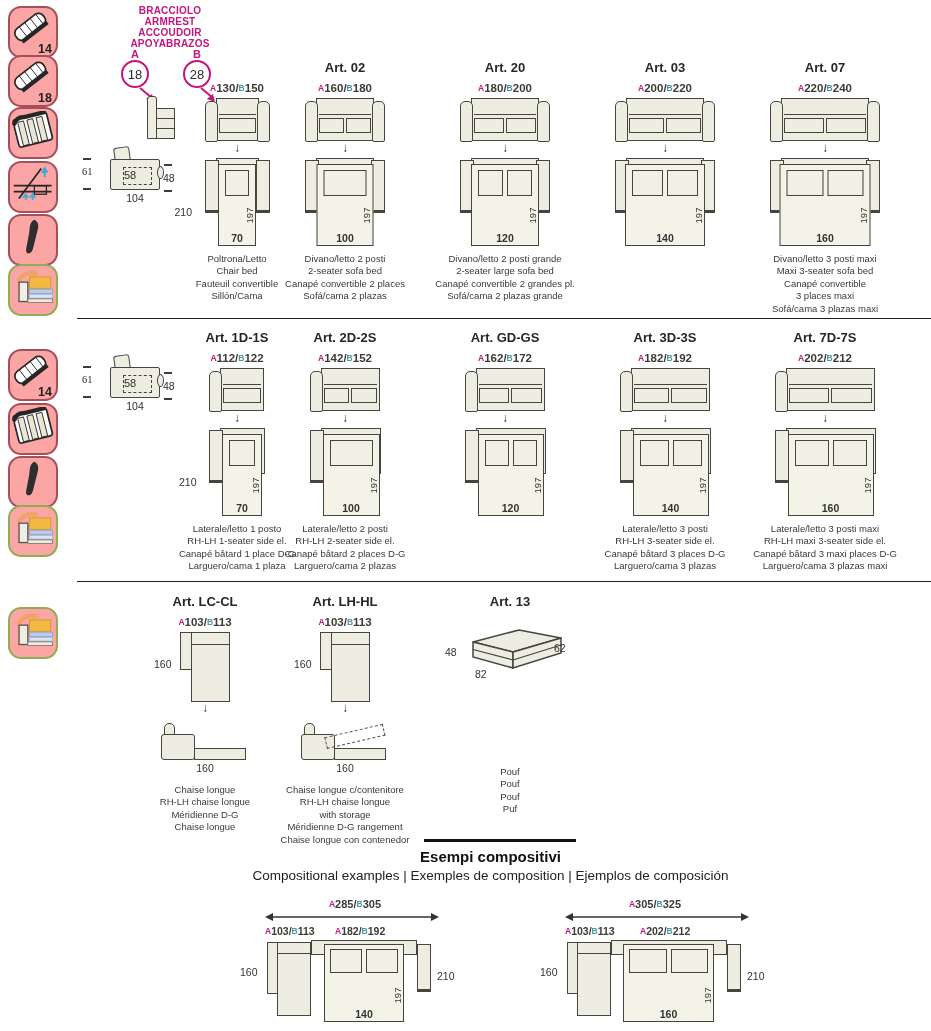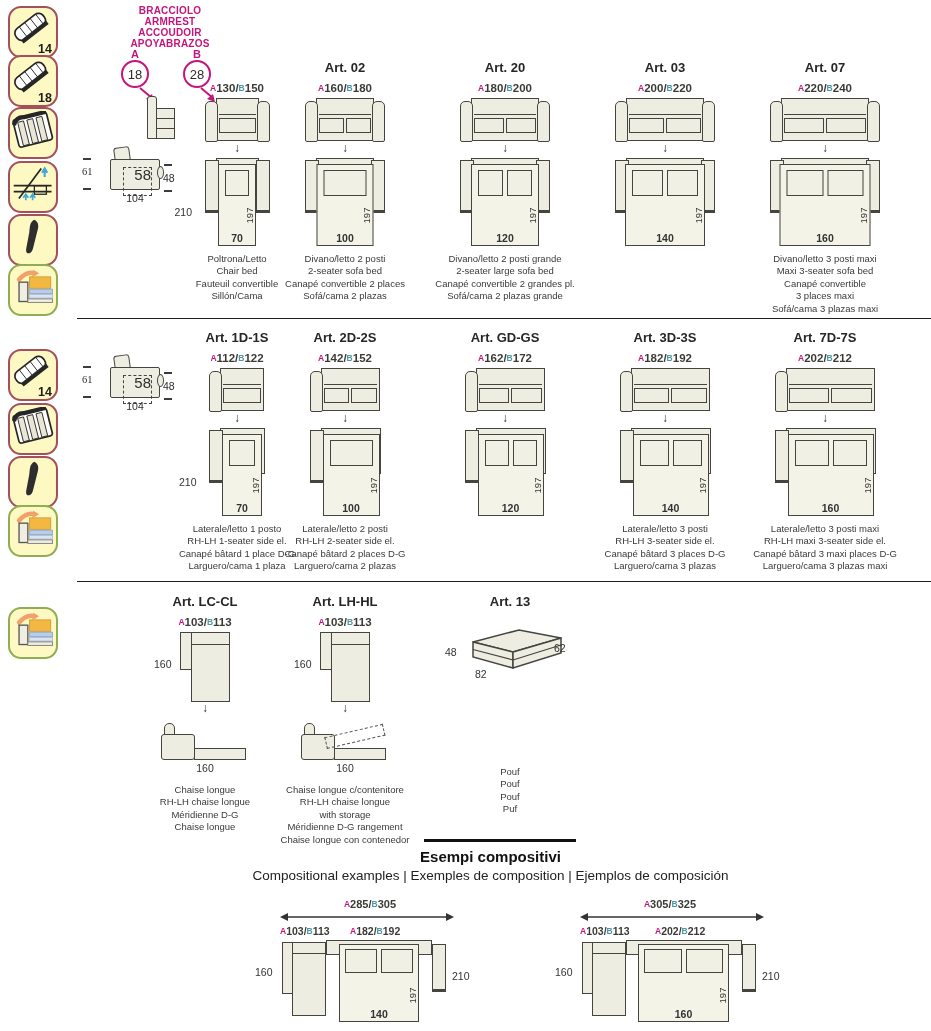--- a/index.html
+++ b/index.html
@@ -2,21 +2,21 @@
 <html><head>
 <meta charset="utf-8">
 <style>
   :root{
     --cream:#eeede1; --ln:#45443f; --tx:#3a3938; --mag:#c4157c; --teal:#4e97a3; --blue:#3fa9dc;
   }
   *{box-sizing:border-box; margin:0; padding:0;}
   body{width:931px;height:1031px;position:relative;background:#fff;font-family:"Liberation Sans",sans-serif;color:var(--tx);overflow:hidden;}
 
   
-  .ic{position:absolute;left:8px;width:50px;height:52px;border:2.5px solid #a4505c;border-radius:13px;background:#fef9c3;overflow:hidden;}
+  .ic{position:absolute;left:8px;width:50px;height:52px;border:2.5px solid #a4505c;border-radius:13px;background:#fca5a5;overflow:hidden;}
   .ic.green{border-color:#8fad52;}
   .ic svg{position:absolute;left:2px;top:2px;}
   .ic .num{position:absolute;right:4px;bottom:0;font-size:12.5px;font-weight:800;color:#1d1d1d;}
 
   
   .armhead{position:absolute;left:95px;top:5px;width:150px;text-align:center;font-weight:700;font-size:10px;line-height:11px;color:var(--mag);letter-spacing:.2px;}
   .ablet{position:absolute;width:16px;text-align:center;font-weight:800;font-size:11px;color:var(--mag);}
   .circ{position:absolute;width:28px;height:28px;border:2px solid var(--mag);border-radius:50%;background:#fff;text-align:center;line-height:25px;font-size:13px;color:#2c2c2c;}
   .magarrow{position:absolute;}
 
@@ -24,21 +24,21 @@
   .ap{position:absolute;left:147px;top:96px;width:28px;height:45px;}
   .ap .pnl{position:absolute;left:0;top:0;width:10px;height:43px;background:var(--cream);border:1.5px solid var(--ln);border-radius:3px 3px 0 0;}
   .ap .bdy{position:absolute;left:9px;top:12px;right:0;height:31px;background:var(--cream);border:1.5px solid var(--ln);}
   .ap .bdy i{position:absolute;left:0;right:0;height:0;border-top:1.5px solid var(--ln);display:block;}
 
   
   .sspec{position:absolute;left:97px;width:80px;height:60px;font-size:10.5px;color:#2f2e2c;}
   .ss-back{position:absolute;left:17px;top:1px;width:16px;height:15px;background:var(--cream);border:1.5px solid var(--ln);border-radius:3px 3px 0 0;transform:rotate(-8deg);}
   .ss-body{position:absolute;left:13px;top:13px;width:50px;height:31px;background:var(--cream);border:1.5px solid var(--ln);border-radius:2px;}
   .ss-knob{position:absolute;left:60px;top:20px;width:7px;height:13px;background:var(--cream);border:1.5px solid var(--ln);border-radius:50%;}
-  .ss-dash{position:absolute;left:26px;top:21px;width:29px;height:29px;border:1px dashed #444;text-align:right;line-height:14px;font-size:15px;}
+  .ss-dash{position:absolute;left:26px;top:21px;width:29px;height:18px;border:1px dashed #444;text-align:left;line-height:14px;font-size:11px;}
   .ss-61{position:absolute;left:-15px;top:20px;font-family:Liberation Serif, serif;}
   .ss-48{position:absolute;left:66px;top:26px;}
   .ss-104{position:absolute;left:13px;top:46px;width:50px;text-align:center;}
   .tk{position:absolute;height:1.5px;width:8px;background:#3c3c3c;}
 
   
   .cell{position:absolute;width:150px;display:flex;flex-direction:column;align-items:center;}
   .slot-title{height:24px;font-weight:700;font-size:13px;color:#262626;padding-top:2px;}
   .slot-dims{height:16px;font-size:11.5px;font-weight:700;color:#3b3a36;}
   .ab{font-size:8.5px;position:relative;top:-1px;}
@@ -85,21 +85,21 @@
   .chzside{position:relative;width:88px;height:38px;margin-top:6px;}
   .cs-back{position:absolute;left:3px;bottom:24px;width:11px;height:13px;background:var(--cream);border:1.5px solid var(--ln);border-radius:5px 5px 0 0;}
   .cs-chair{position:absolute;left:0;bottom:0;width:34px;height:26px;background:var(--cream);border:1.5px solid var(--ln);border-radius:3px;}
   .cs-bed{position:absolute;left:33px;bottom:0;width:52px;height:12px;background:var(--cream);border:1.5px solid var(--ln);}
   .cs-lid{position:absolute;left:26px;bottom:11px;width:60px;height:12px;border:1.5px dashed #555;transform:rotate(-13deg);transform-origin:left bottom;}
   .cs-len{height:15px;font-size:10.5px;color:#333;margin-top:2px;}
   .pouf{position:relative;width:130px;height:62px;margin-top:8px;font-size:10.5px;color:#333;}
   .p48{position:absolute;left:0;top:22px;} .p62{position:absolute;left:109px;top:18px;} .p82{position:absolute;left:30px;top:44px;}
 
   
-  .comp{position:absolute;top:898px;width:240px;height:132px;margin-left:15px;}
+  .comp{position:absolute;top:898px;width:240px;height:132px;}
   .ctot{position:absolute;top:0;left:0;right:0;text-align:center;font-size:11px;font-weight:700;color:#3b3a36;}
   .carr{position:absolute;left:28px;top:14px;}
   .cdim{position:absolute;top:27px;font-size:10.5px;font-weight:700;color:#3b3a36;}
   .cz-arm{position:absolute;left:32px;top:44px;width:11px;height:52px;background:var(--cream);border:1.5px solid var(--ln);}
   .cz-band{position:absolute;left:42px;top:44px;width:34px;height:12px;background:var(--cream);border:1.5px solid var(--ln);}
   .cz-seat{position:absolute;left:42px;top:55px;width:34px;height:63px;background:var(--cream);border:1.5px solid var(--ln);}
   .cd160{position:absolute;left:5px;top:68px;font-size:10.5px;color:#333;}
   .cf-band{position:absolute;left:76px;top:42px;height:15px;background:var(--cream);border:1.5px solid var(--ln);}
   .cf-arm{position:absolute;top:46px;width:14px;height:48px;background:var(--cream);border:1.5px solid var(--ln);border-bottom-width:3px;}
   .cf-mat{position:absolute;top:46px;height:78px;background:#f4f3e7;background-image:radial-gradient(#d9d6bf 0.6px,transparent 0.7px);background-size:4px 4px;border:1.5px solid var(--ln);}

